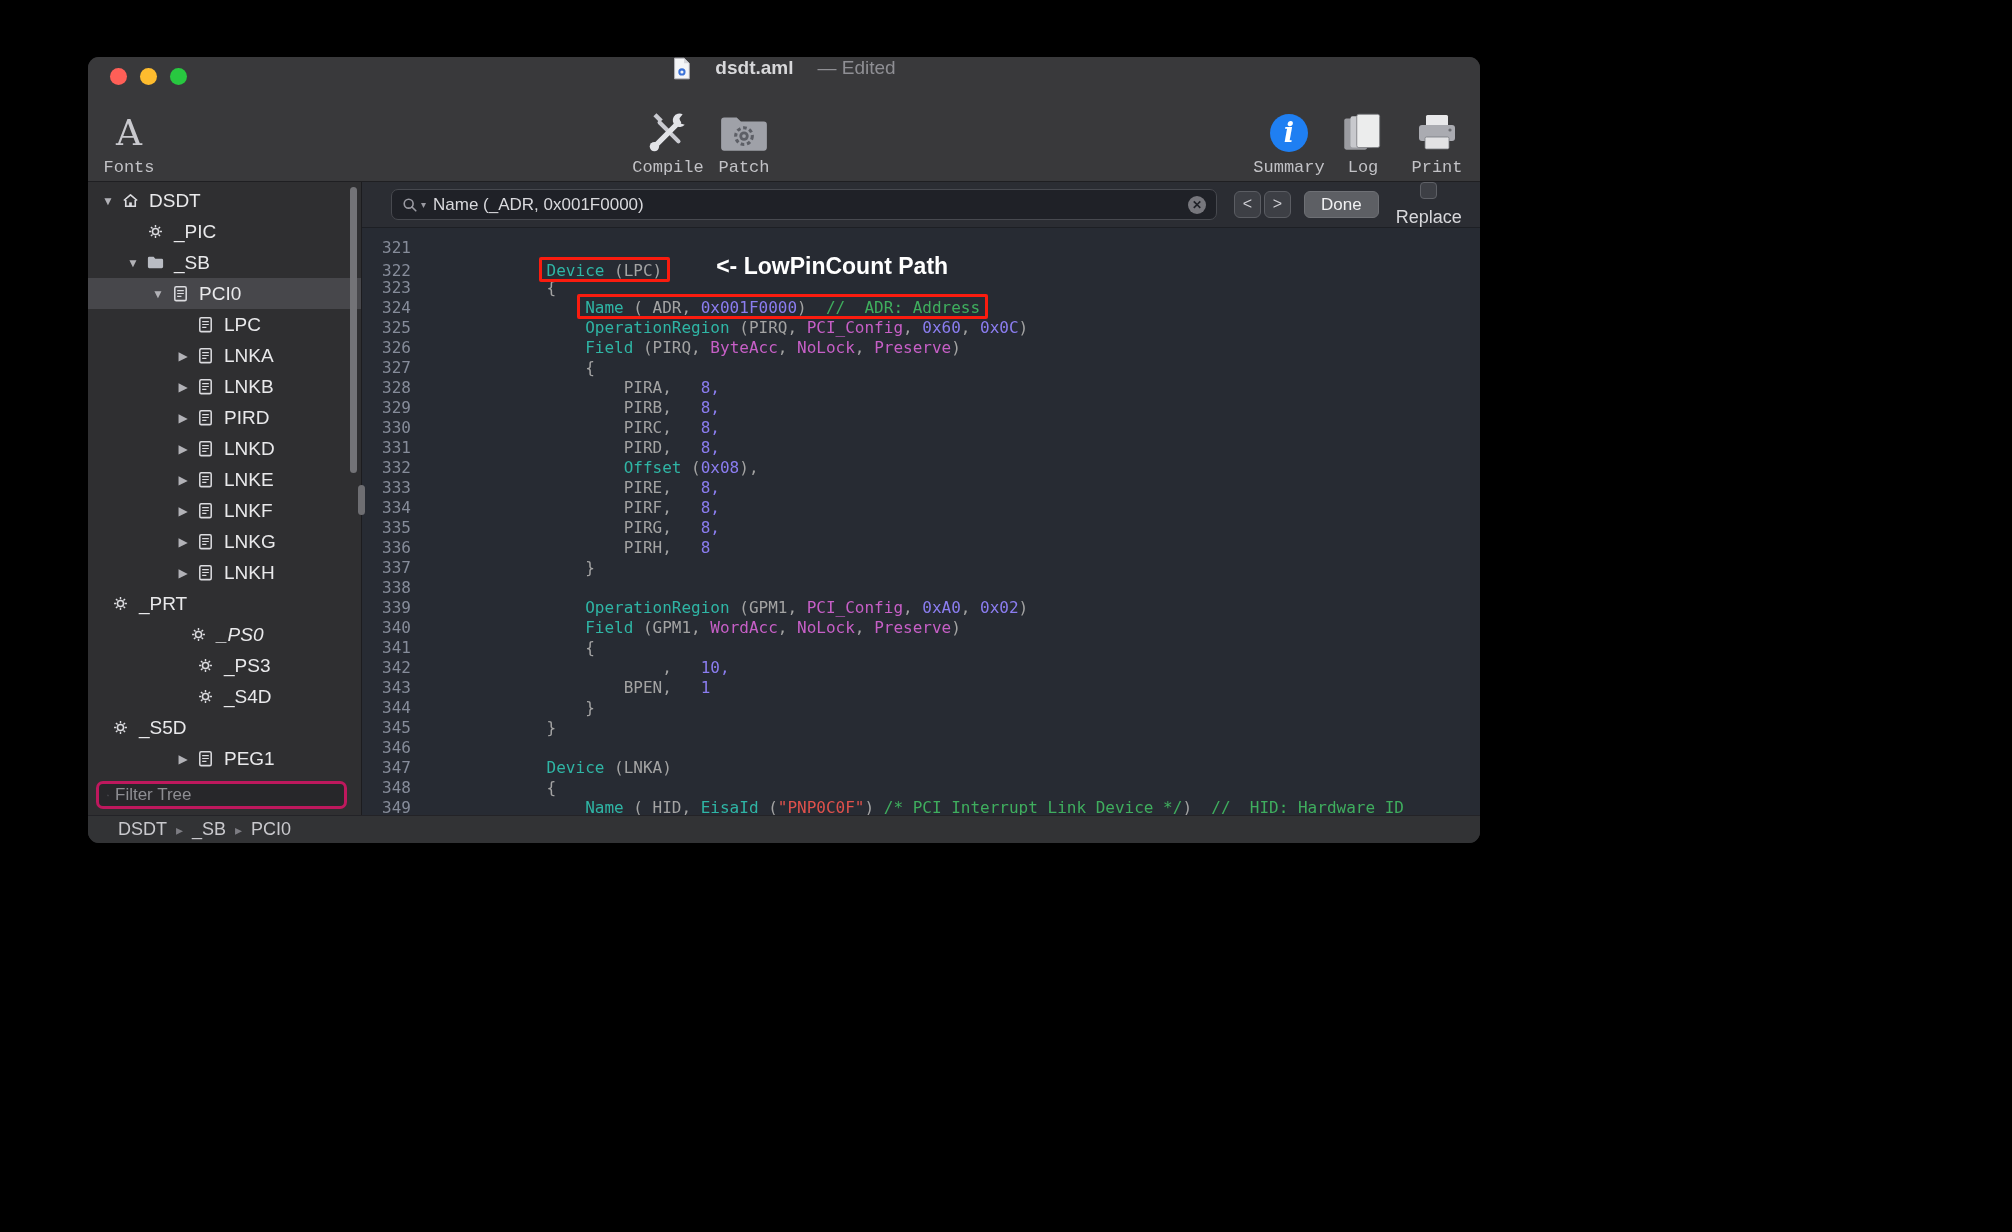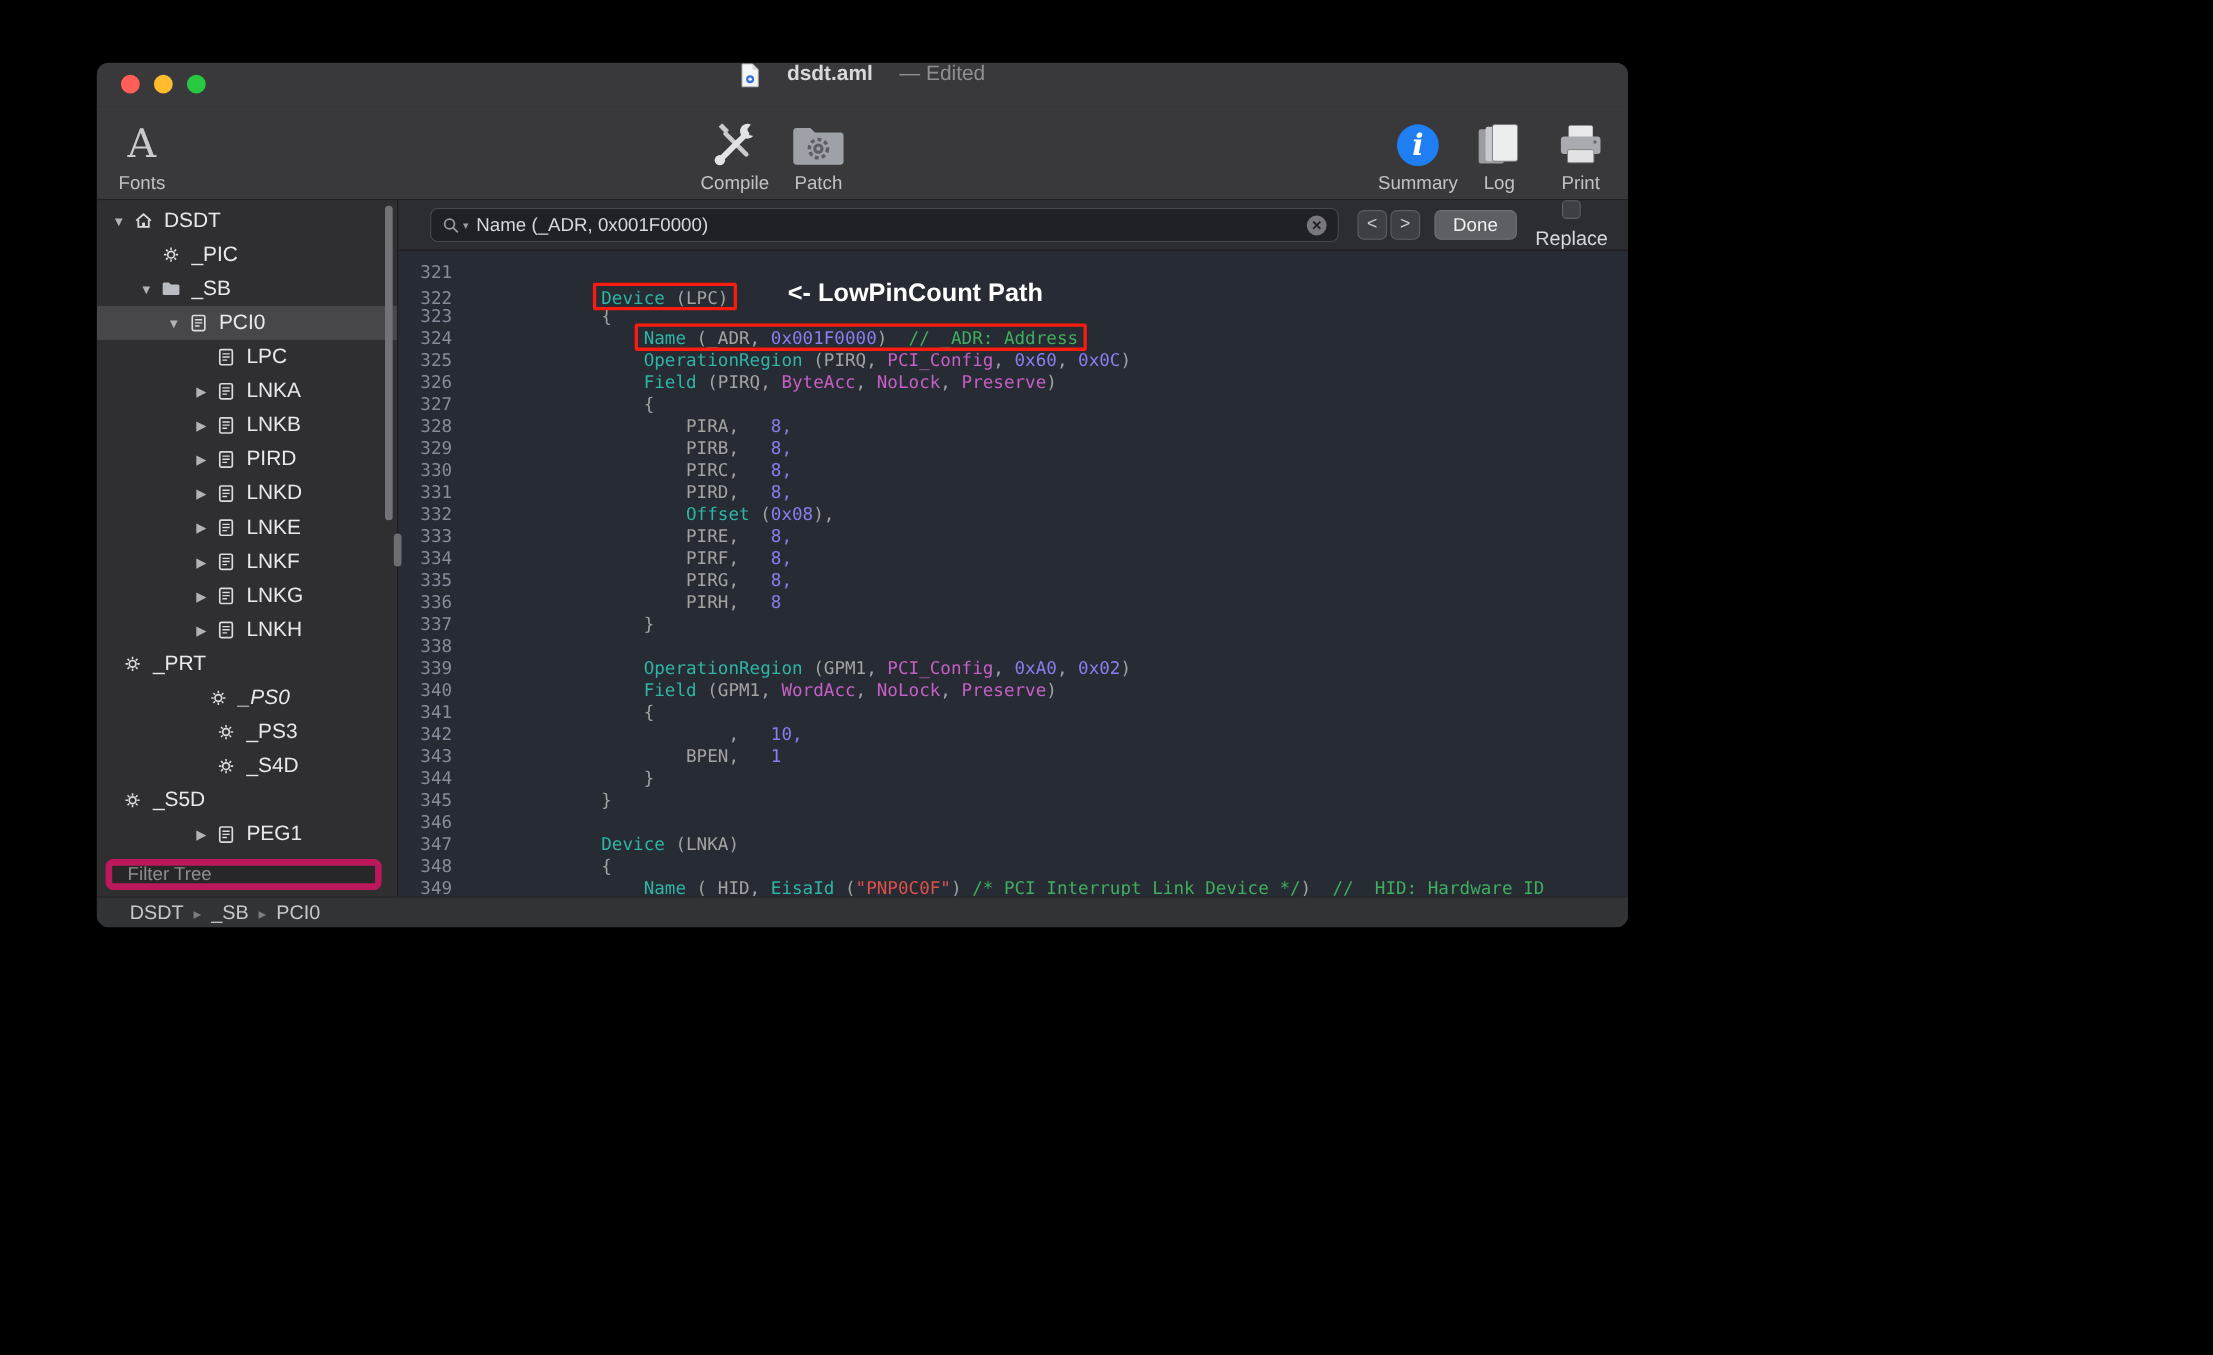--- a/index.html
+++ b/index.html
@@ -15,42 +15,42 @@
   .light { width:17px; height:17px; border-radius:50%; }
   .light.red { background:#ff5f57; } .light.yellow { background:#febc2e; } .light.green { background:#28c840; }
   .title-wrap { position:absolute; left:0; top:0; width:100%; height:40px; display:flex; align-items:flex-start; justify-content:center; gap:24px; }
   .title-name { font-size:19px; font-weight:700; color:#d8d8da; }
   .title-edited { font-size:19px; color:#8f8f94; }
 
   
   .toolbar { position:absolute; left:0; top:40px; width:100%; height:85px; background:#39393b; border-bottom:1px solid #1f1f22; }
   .tb-item { display:flex; flex-direction:column; align-items:center; justify-content:flex-end; width:70px; height:76px; cursor:default; }
   .tb-icon { height:48px; display:flex; align-items:center; justify-content:center; }
-  .tb-label { font-size:17px; color:#c2c2c6; margin-top:1px; }
+  .tb-label { font-size:17px; color:#c2c2c6; margin-top:1px;font-family:Liberation Mono, monospace; }
   .tb-left { position:absolute; left:6px; top:4px; display:flex; }
   .tb-center { position:absolute; left:545px; top:4px; display:flex; gap:6px; }
   .tb-right { position:absolute; right:8px; top:4px; display:flex; gap:4px; }
   .fonts-a { font-family:"DejaVu Serif", serif; font-size:36px; color:#c9c9ce; line-height:1; }
 
   
   .content { position:absolute; left:0; top:125px; width:100%; height:633px; }
   .sidebar { position:absolute; left:0; top:0; width:273px; height:100%; background:#2f2f31; }
   .divider { position:absolute; left:273px; top:0; width:1px; height:100%; background:#1c1c1f; }
   .split-handle { position:absolute; left:270px; top:303px; width:7px; height:30px; border-radius:4px; background:#6e6e72; z-index:5; }
 
   
   .tree { position:absolute; left:0; top:3px; width:100%; height:590px; overflow:hidden; }
   .tree-row { height:31px; display:flex; align-items:center; font-size:19px; color:#e9e9eb; white-space:nowrap; }
   .tree-row.selected { background:#47474b; }
   .tri { display:inline-block; width:20px; text-align:center; font-size:12px; color:#b2b2b7; flex:none; }
   .tree-icon { width:25px; display:flex; align-items:center; justify-content:center; flex:none; margin-right:6px; }
   .tree-scrollbar { position:absolute; right:4px; top:5px; width:7px; height:286px; border-radius:4px; background:#737377; }
 
   .filter-field { position:absolute; left:8px; bottom:6px; right:14px; height:28px; background:#27272a;
-                  border:6px solid #be185d; border-radius:7px; display:flex; align-items:center; padding:0 8px; gap:6px; }
+                  border:3px solid #be185d; border-radius:7px; display:flex; align-items:center; padding:0 8px; gap:6px; }
   .filter-field input { flex:1; background:transparent; border:none; outline:none; color:#d8d8dc; font-size:17px; font-family:"Liberation Sans", sans-serif; }
   .filter-field input::placeholder { color:#8e8e93; }
 
   
   .editorpane { position:absolute; left:274px; top:0; width:1118px; height:100%; background:#272b33; }
 
   .findbar { position:absolute; left:0; top:0; width:100%; height:46px; background:#2b2d33; border-bottom:1px solid #1d1f24;
              display:flex; align-items:center; padding-left:29px; }
   .find-field { width:826px; height:31px; background:#1f2127; border:1px solid #47494f; border-radius:7px;
                 display:flex; align-items:center; padding:0 10px; gap:7px; }

